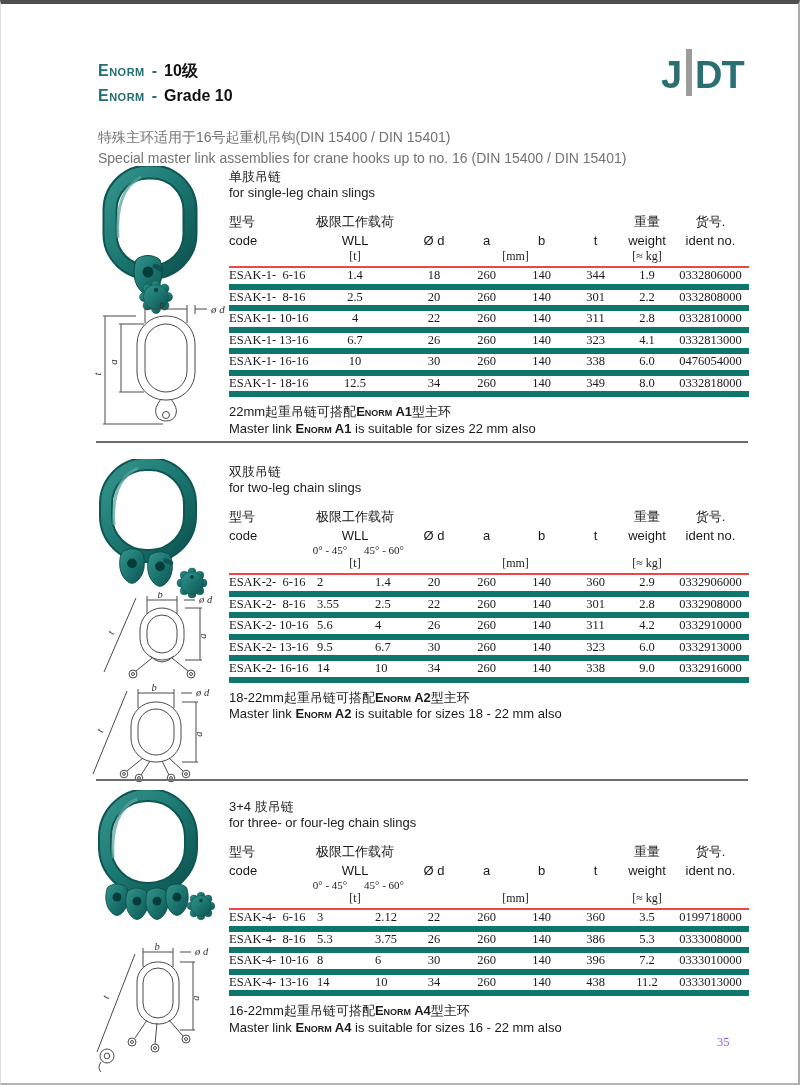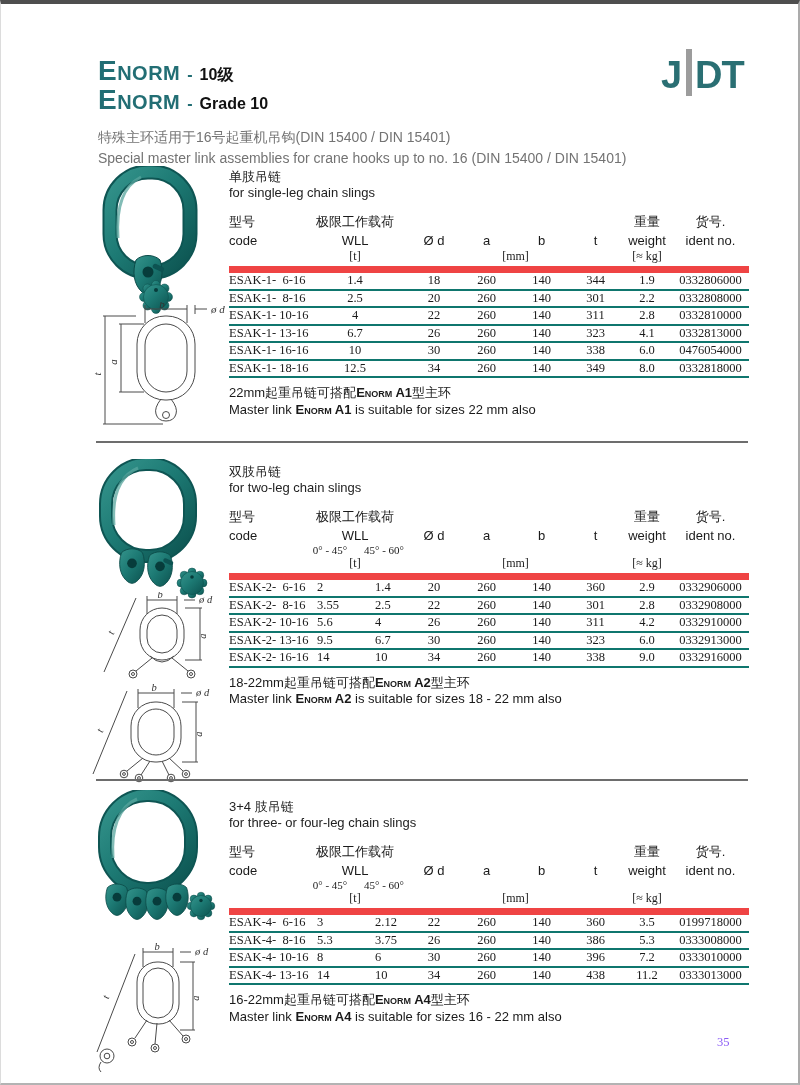--- a/index.html
+++ b/index.html
@@ -8,33 +8,33 @@
     font-family:"Liberation Sans", sans-serif; color:#1a1a1a;
     border-top:4px solid #4e4e4e; border-left:1px solid #dcdcdc;
     border-right:2px solid #ababab; border-bottom:2px solid #b3b3b3;
     box-sizing:border-box; overflow:hidden; margin:0 auto;
   }
   .abs { position:absolute; }
   
   .title-block { left:97px; top:54px; }
   .t-line { line-height:25px; white-space:nowrap; }
   .sc { font-variant:small-caps; }
-  .brand { color:#226e74; font-size:28px; font-weight:bold; letter-spacing:0.5px; }
+  .brand { color:#226e74; font-size:16px; font-weight:bold; letter-spacing:0.5px; }
   .dash { color:#226e74; font-size:16px; font-weight:bold; margin:0 7px; }
   .grade { color:#111; font-size:16px; font-weight:bold; }
   .logo { left:658px; top:44px; width:92px; height:50px; }
   
   .intro { left:97px; top:123px; font-size:14px; line-height:21px; color:#737373; }
   
   .sec { width:520px; }
   .sec-title { font-size:13px; line-height:16px; color:#222; }
   
   table.spec { table-layout:fixed; width:520px; border-collapse:collapse; margin-top:11px; }
-  table.spec thead { border-bottom:7px solid #ef4444; }
-  table.spec tbody tr { border-bottom:2px solid #0f766e; }
+  table.spec thead { border-bottom:2px solid #ef4444; }
+  table.spec tbody tr { border-bottom:6px solid #0f766e; }
   table.spec th {
     font-weight:normal; font-size:13px; text-align:center; padding:1px 0;
     white-space:nowrap; color:#1a1a1a;
   }
   table.spec th.th-left { text-align:left; }
   table.spec .serif, table.spec td {
     font-family:"Liberation Serif","DejaVu Serif",serif;
   }
   table.spec th.serif { font-size:12px; padding:0 0 2px 0; }
   table.spec tr.h-angles th { font-size:11px; padding:0; }

